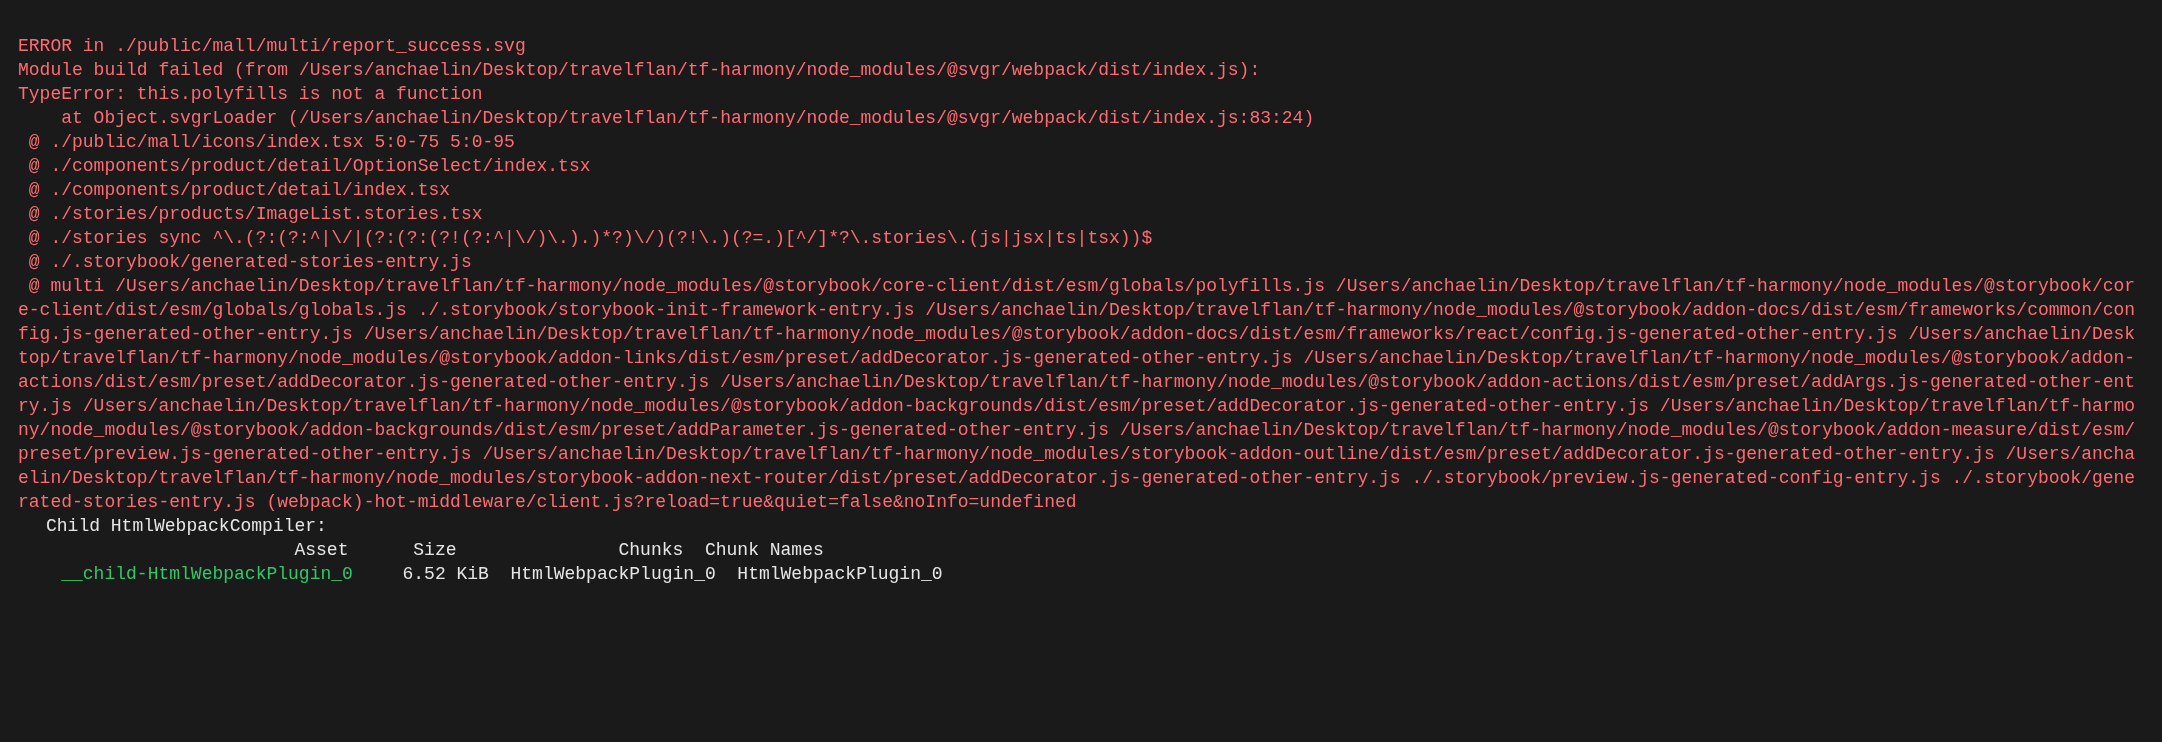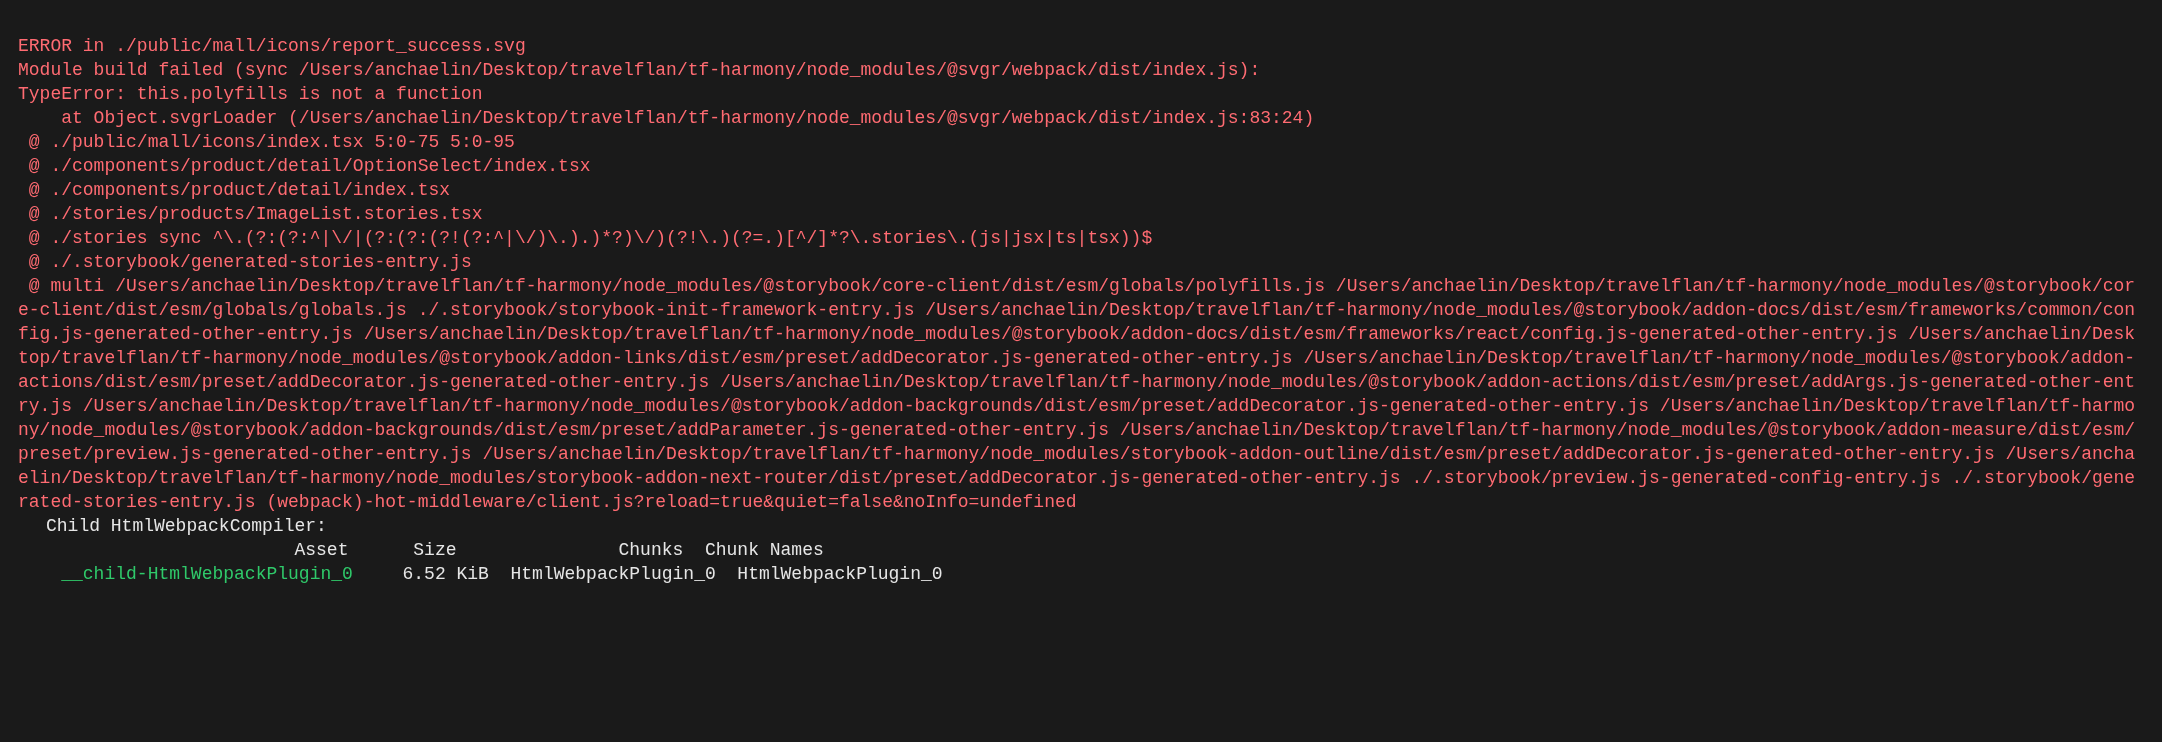--- a/index.html
+++ b/index.html
@@ -18,22 +18,22 @@
     word-break: break-all;
   }
   .err { color: #ff6b72; }
   .plain { color: #e6e6e6; margin-left: 28px; }
   .green { color: #2fc96a; text-align: right; }
 </style>
 </head>
 <body>
 
 <div class="terminal">
-<span class="err">ERROR in ./public/mall/icons/report_success.svg</span>
-<span class="err">Module build failed (sync /Users/anchaelin/Desktop/travelflan/tf-harmony/node_modules/@svgr/webpack/dist/index.js):</span>
+<span class="err">ERROR in ./public/mall/multi/report_success.svg</span>
+<span class="err">Module build failed (from /Users/anchaelin/Desktop/travelflan/tf-harmony/node_modules/@svgr/webpack/dist/index.js):</span>
 <span class="err">TypeError: this.polyfills is not a function</span>
 <span class="err">    at Object.svgrLoader (/Users/anchaelin/Desktop/travelflan/tf-harmony/node_modules/@svgr/webpack/dist/index.js:83:24)</span>
 <span class="err"> @ ./public/mall/icons/index.tsx 5:0-75 5:0-95</span>
 <span class="err"> @ ./components/product/detail/OptionSelect/index.tsx</span>
 <span class="err"> @ ./components/product/detail/index.tsx</span>
 <span class="err"> @ ./stories/products/ImageList.stories.tsx</span>
 <span class="err"> @ ./stories sync ^\.(?:(?:^|\/|(?:(?:(?!(?:^|\/)\.).)*?)\/)(?!\.)(?=.)[^/]*?\.stories\.(js|jsx|ts|tsx))$</span>
 <span class="err"> @ ./.storybook/generated-stories-entry.js</span>
 <span class="err"> @ multi /Users/anchaelin/Desktop/travelflan/tf-harmony/node_modules/@storybook/core-client/dist/esm/globals/polyfills.js /Users/anchaelin/Desktop/travelflan/tf-harmony/node_modules/@storybook/core-client/dist/esm/globals/globals.js ./.storybook/storybook-init-framework-entry.js /Users/anchaelin/Desktop/travelflan/tf-harmony/node_modules/@storybook/addon-docs/dist/esm/frameworks/common/config.js-generated-other-entry.js /Users/anchaelin/Desktop/travelflan/tf-harmony/node_modules/@storybook/addon-docs/dist/esm/frameworks/react/config.js-generated-other-entry.js /Users/anchaelin/Desktop/travelflan/tf-harmony/node_modules/@storybook/addon-links/dist/esm/preset/addDecorator.js-generated-other-entry.js /Users/anchaelin/Desktop/travelflan/tf-harmony/node_modules/@storybook/addon-actions/dist/esm/preset/addDecorator.js-generated-other-entry.js /Users/anchaelin/Desktop/travelflan/tf-harmony/node_modules/@storybook/addon-actions/dist/esm/preset/addArgs.js-generated-other-entry.js /Users/anchaelin/Desktop/travelflan/tf-harmony/node_modules/@storybook/addon-backgrounds/dist/esm/preset/addDecorator.js-generated-other-entry.js /Users/anchaelin/Desktop/travelflan/tf-harmony/node_modules/@storybook/addon-backgrounds/dist/esm/preset/addParameter.js-generated-other-entry.js /Users/anchaelin/Desktop/travelflan/tf-harmony/node_modules/@storybook/addon-measure/dist/esm/preset/preview.js-generated-other-entry.js /Users/anchaelin/Desktop/travelflan/tf-harmony/node_modules/storybook-addon-outline/dist/esm/preset/addDecorator.js-generated-other-entry.js /Users/anchaelin/Desktop/travelflan/tf-harmony/node_modules/storybook-addon-next-router/dist/preset/addDecorator.js-generated-other-entry.js ./.storybook/preview.js-generated-config-entry.js ./.storybook/generated-stories-entry.js (webpack)-hot-middleware/client.js?reload=true&amp;quiet=false&amp;noInfo=undefined</span>
 <span class="plain">Child HtmlWebpackCompiler:</span>

